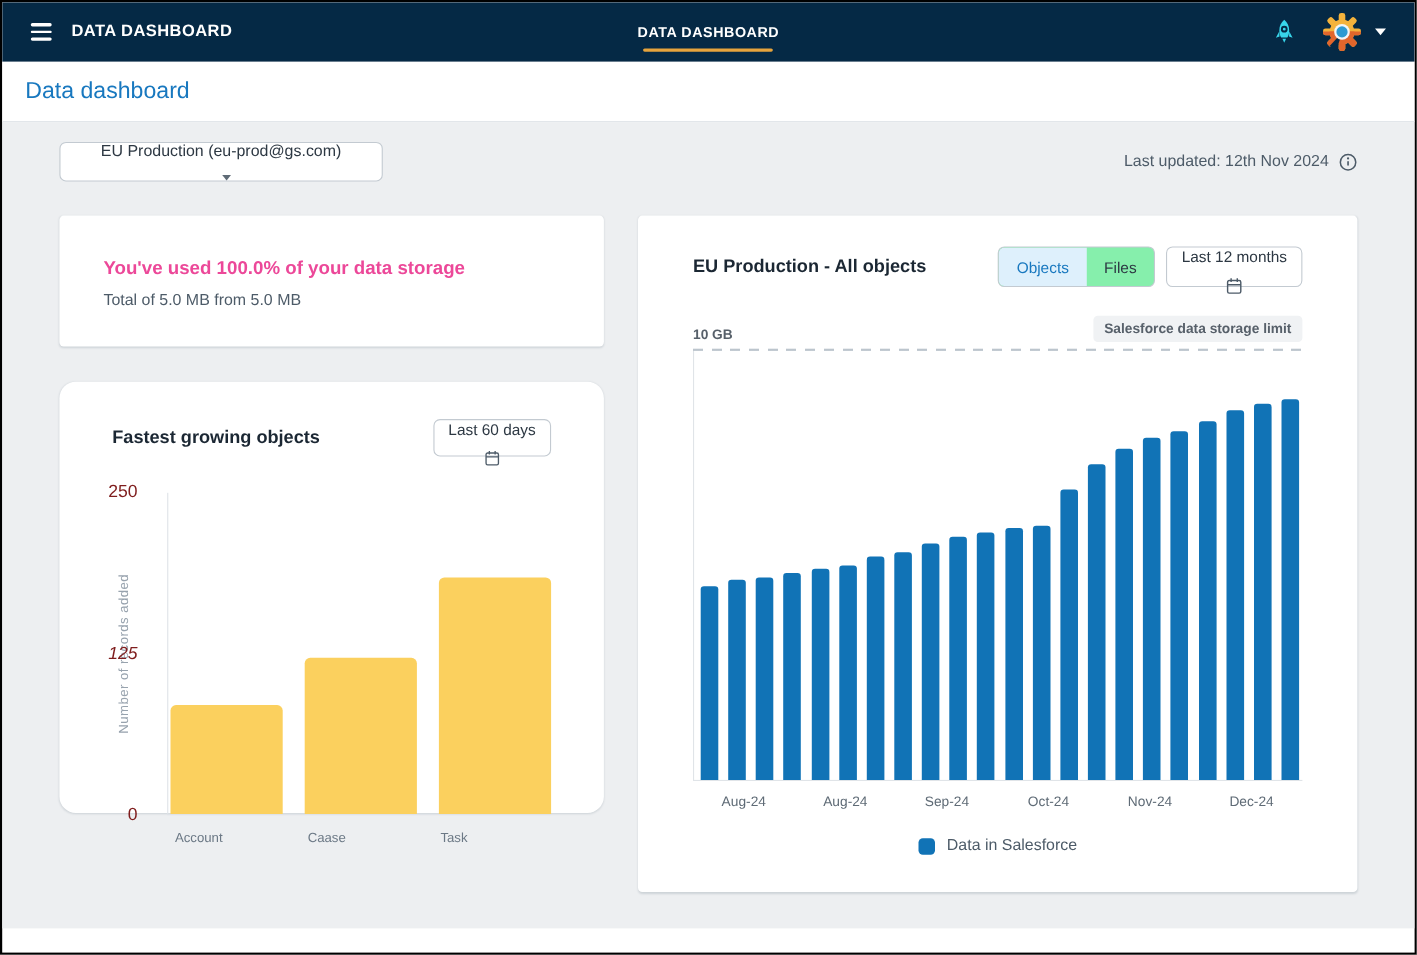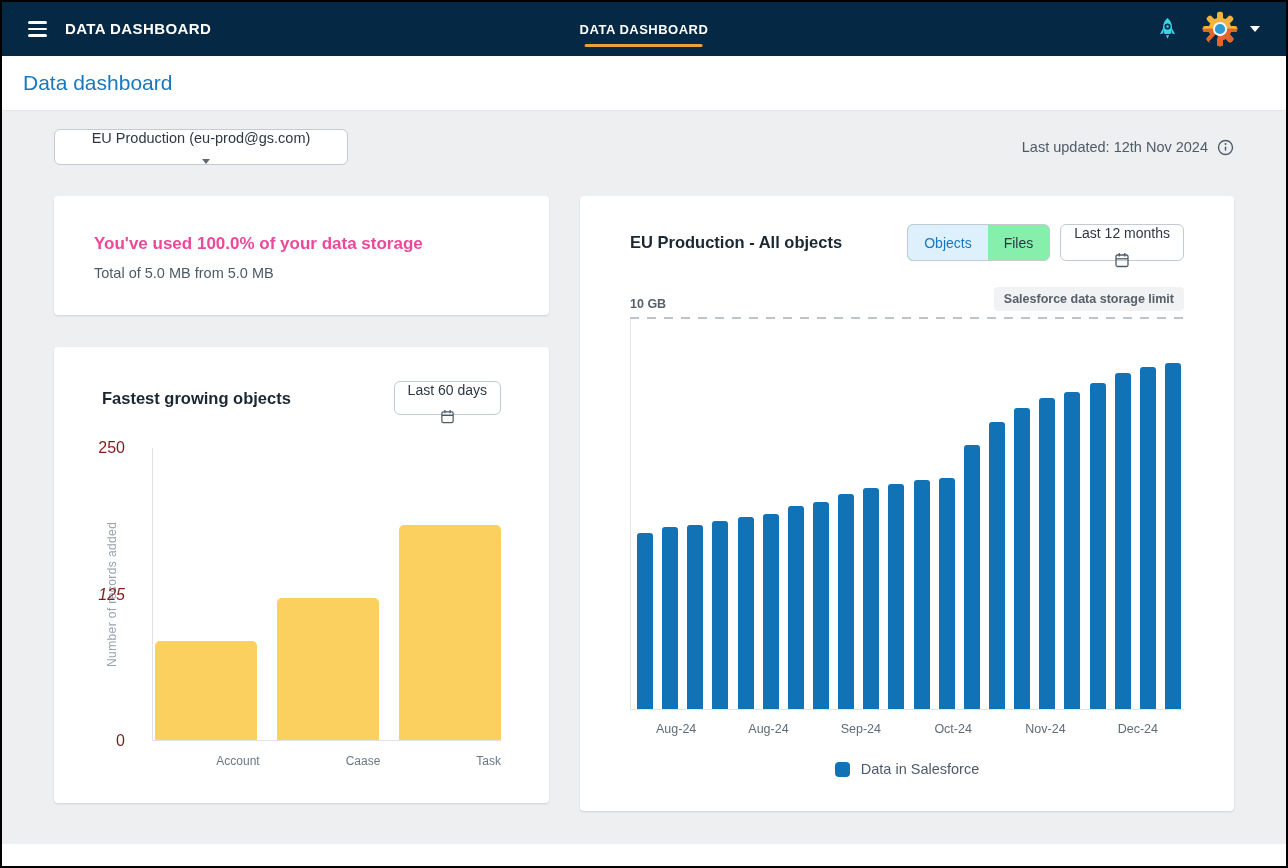--- a/index.html
+++ b/index.html
@@ -35,36 +35,36 @@
   .caret-gray{ width:0; height:0; border-left:4.5px solid transparent; border-right:4.5px solid transparent; border-top:5.5px solid #5f6b76; margin-left:10px; }
   .last-updated{ display:flex; align-items:center; gap:9px; color:#4d5b68; font-size:14.5px; }
   .cards-row{ display:flex; gap:31px; align-items:flex-start; }
   .card{ background:#fff; border-radius:4px; box-shadow:0 1px 2px rgba(16,42,67,.14); }
   .left-col{ width:495px; flex:none; display:flex; flex-direction:column; gap:32px; }
   
   .card--usage{ padding:38px 40px 34px; }
   .usage-title{ font-size:17px; font-weight:bold; color:#ec4899; margin-bottom:11px; }
   .usage-sub{ font-size:14.5px; color:#4d5b68; }
   
-  .card--growth{ height:456px; padding:34px 48px 0; }
+  .card--growth{ height:392px; padding:34px 48px 0;border-radius:15px; }
   .card-header{ display:flex; justify-content:space-between; align-items:center; }
   .card-title{ font-size:16.5px; font-weight:bold; color:#1b2733; }
   .range-select{ height:34px; font-size:14px; gap:11px; }
   .cal-icon{ display:flex; align-items:center; }
   .g-chart{ margin-top:33px; }
   .g-row{ display:flex; }
   .g-ylabel{ writing-mode:vertical-rl; transform:rotate(180deg); height:293px; display:flex; align-items:center; justify-content:center;
     font-size:12px; color:#98a3ae; letter-spacing:.4px; width:20px; }
   .g-yticks{ width:34px; position:relative; height:293px; }
   .g-tick{ position:absolute; right:27px; transform:translateY(50%); font-size:16px; color:#7f1d1d; }
   .g-plot{ flex:1; height:293px; border-left:1px solid #dfe3e8; border-bottom:1px solid #dfe3e8;
     display:flex; align-items:flex-end; gap:20px; padding-left:2px; }
   .g-bar{ width:102px; border-radius:5px 5px 0 0; }
   .g-xlabels{ display:flex; gap:20px; padding-left:57px; margin-top:13px; }
-  .g-xlabel{ width:102px; text-align:right; font-size:12px; color:#6b7885; }
+  .g-xlabel{ width:102px; text-align:left; font-size:12px; color:#6b7885; }
   
   .card--objects{ flex:1; height:615px; padding:28px 50px 0; }
   .header-controls{ display:flex; align-items:center; gap:10px; margin-left:auto; }
   .toggle{ display:flex; border:1px solid #c3cad1; border-radius:6px; background:#86efac; height:37px; overflow:hidden; }
   .toggle-opt{ padding:0 16px; display:flex; align-items:center; font-size:14px; color:#2d3843; cursor:pointer; }
   .toggle-opt.active{ background:#def0fc; color:#1878bf; border-radius:5px 0 0 5px; }
   .range-select--lg{ height:37px; }
   .s-chart{ margin-top:26px; }
   .s-limitrow{ display:flex; justify-content:space-between; align-items:flex-end; margin-bottom:7px; }
   .s-limitvalue{ font-size:12.5px; font-weight:bold; color:#57606a; }

